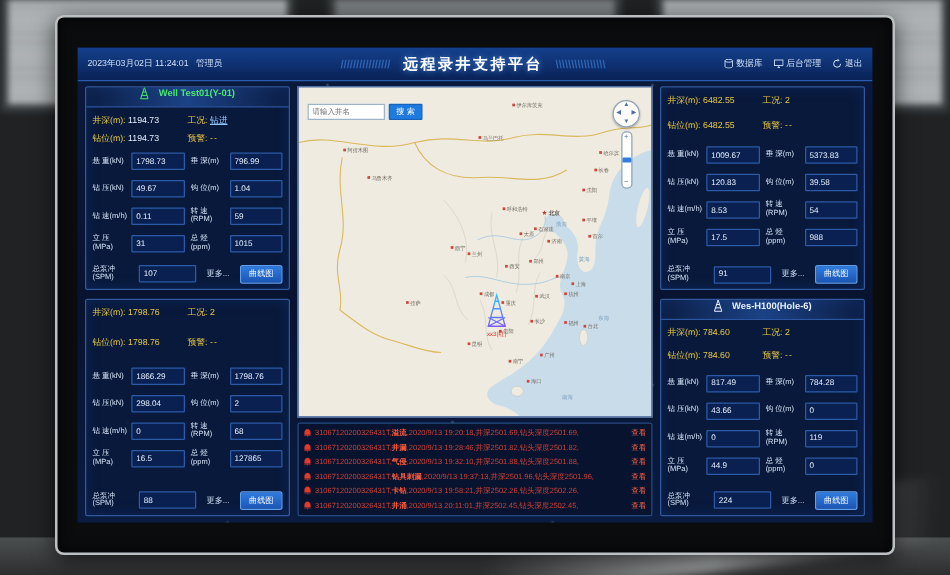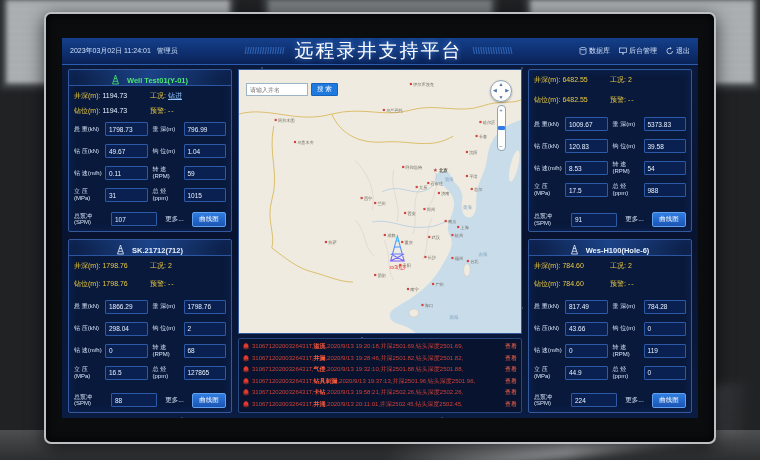--- a/index.html
+++ b/index.html
@@ -34,35 +34,35 @@
       linear-gradient(180deg,#0a1a3e 0%,#081330 55%,#0a1c42 100%);
     background-size:260px 240px,260px 240px,260px 240px,260px 240px,100% 100%;
     overflow:hidden;font-size:7px;color:#d9e6f8;}
   
   .hdr{position:absolute;left:0;top:0;right:0;height:27px;
     background:linear-gradient(180deg,#14408c,#0a2258);
     border-bottom:1px solid #2a5cb0;display:flex;align-items:center;padding:0 8px;box-sizing:border-box;}
   .hdr-left{display:flex;gap:6px;align-items:center;font-size:7px;color:#cfe0f8;white-space:nowrap;}
   .hdr-mid{flex:1;display:flex;align-items:center;justify-content:center;gap:10px;}
   .deco{color:#2f64b4;font-size:9px;font-weight:bold;letter-spacing:0;}
-  .title{font-size:19px;font-weight:normal;color:#ffffff;letter-spacing:2px;
+  .title{font-size:12px;font-weight:bold;color:#ffffff;letter-spacing:2px;
     text-shadow:0 0 6px rgba(90,160,255,.8);white-space:nowrap;}
   .hdr-right{display:flex;gap:9px;align-items:center;}
   .hbtn{display:flex;align-items:center;gap:2px;font-size:7px;color:#d4e4fa;cursor:pointer;white-space:nowrap;}
   .hbtn svg{display:block;}
   
   .content{position:absolute;left:6px;right:6px;top:31px;bottom:5px;display:flex;gap:6px;}
   .col-side{width:164px;display:flex;flex-direction:column;gap:7px;}
   .col-mid{flex:1;display:flex;flex-direction:column;gap:4px;min-width:0;}
   
   .panel{background:rgba(10,26,60,.94);border:1px solid #33599c;border-radius:2px;
     box-shadow:inset 0 0 10px rgba(20,60,140,.35);display:flex;flex-direction:column;box-sizing:border-box;}
   .panel.p-top{flex:0 0 163px;}
   .panel.p-bot{flex:1;}
-  .ptitle{height:15px;display:flex;align-items:flex-end;justify-content:center;gap:8px;
+  .ptitle{height:15px;display:flex;align-items:flex-start;justify-content:center;gap:8px;
     background:linear-gradient(90deg,rgba(22,52,110,.2),rgba(34,80,160,.75),rgba(22,52,110,.2));
     border-bottom:1px solid #2c55a2;font-size:7.5px;font-weight:bold;color:#e8f2ff;}
   .ttone-green .ptitle{color:#49e86f;}
   .pbody{flex:1;padding:3px 5px 4px 5px;display:flex;flex-direction:column;justify-content:space-between;}
   .drow{display:flex;font-size:7px;margin-top:2px;}
   .drow .half{width:50%;white-space:nowrap;}
   .ylab{color:#e9c93f;}
   .dval{color:#e6f1ff;margin-left:2px;}
   .tone-yellow .dval{color:#e9c93f;}
   .cond-val{color:#8fc6ff;text-decoration:underline;margin-left:2px;}
@@ -213,26 +213,20 @@
           <div class="pumprow">
             <span class="ml">总泵冲(SPM)</span>
             <span class="vbox">107</span>
             <span class="more">更多...</span>
             <span class="curvebtn">曲线图</span>
           </div>
         </div>
       </div>
 
       <div class="panel p-bot tone-yellow ttone-white">
-        <div class="ptitle">
-          <svg width="7" height="10" viewBox="0 0 7 10">
-            <path d="M3.5,0 L0.5,9 H6.5 Z M1.4,6.3 H5.6 M2.1,3.6 H4.9" fill="none" stroke="#e8f2ff" stroke-width=".8"></path>
-          </svg>
-          <span>SK.21712(712)</span>
-        </div>
         <div class="pbody">
           <div class="drow">
             <span class="half"><span class="ylab">井深(m):</span><span class="dval">1798.76</span></span>
             <span class="half"><span class="ylab">工况:</span><span class="cond-val">2</span></span>
           </div>
           <div class="drow">
             <span class="half"><span class="ylab">钻位(m):</span><span class="dval">1798.76</span></span>
             <span class="half"><span class="ylab">预警:</span><span class="warn-val">--</span></span>
           </div>
           <div class="metrics">

